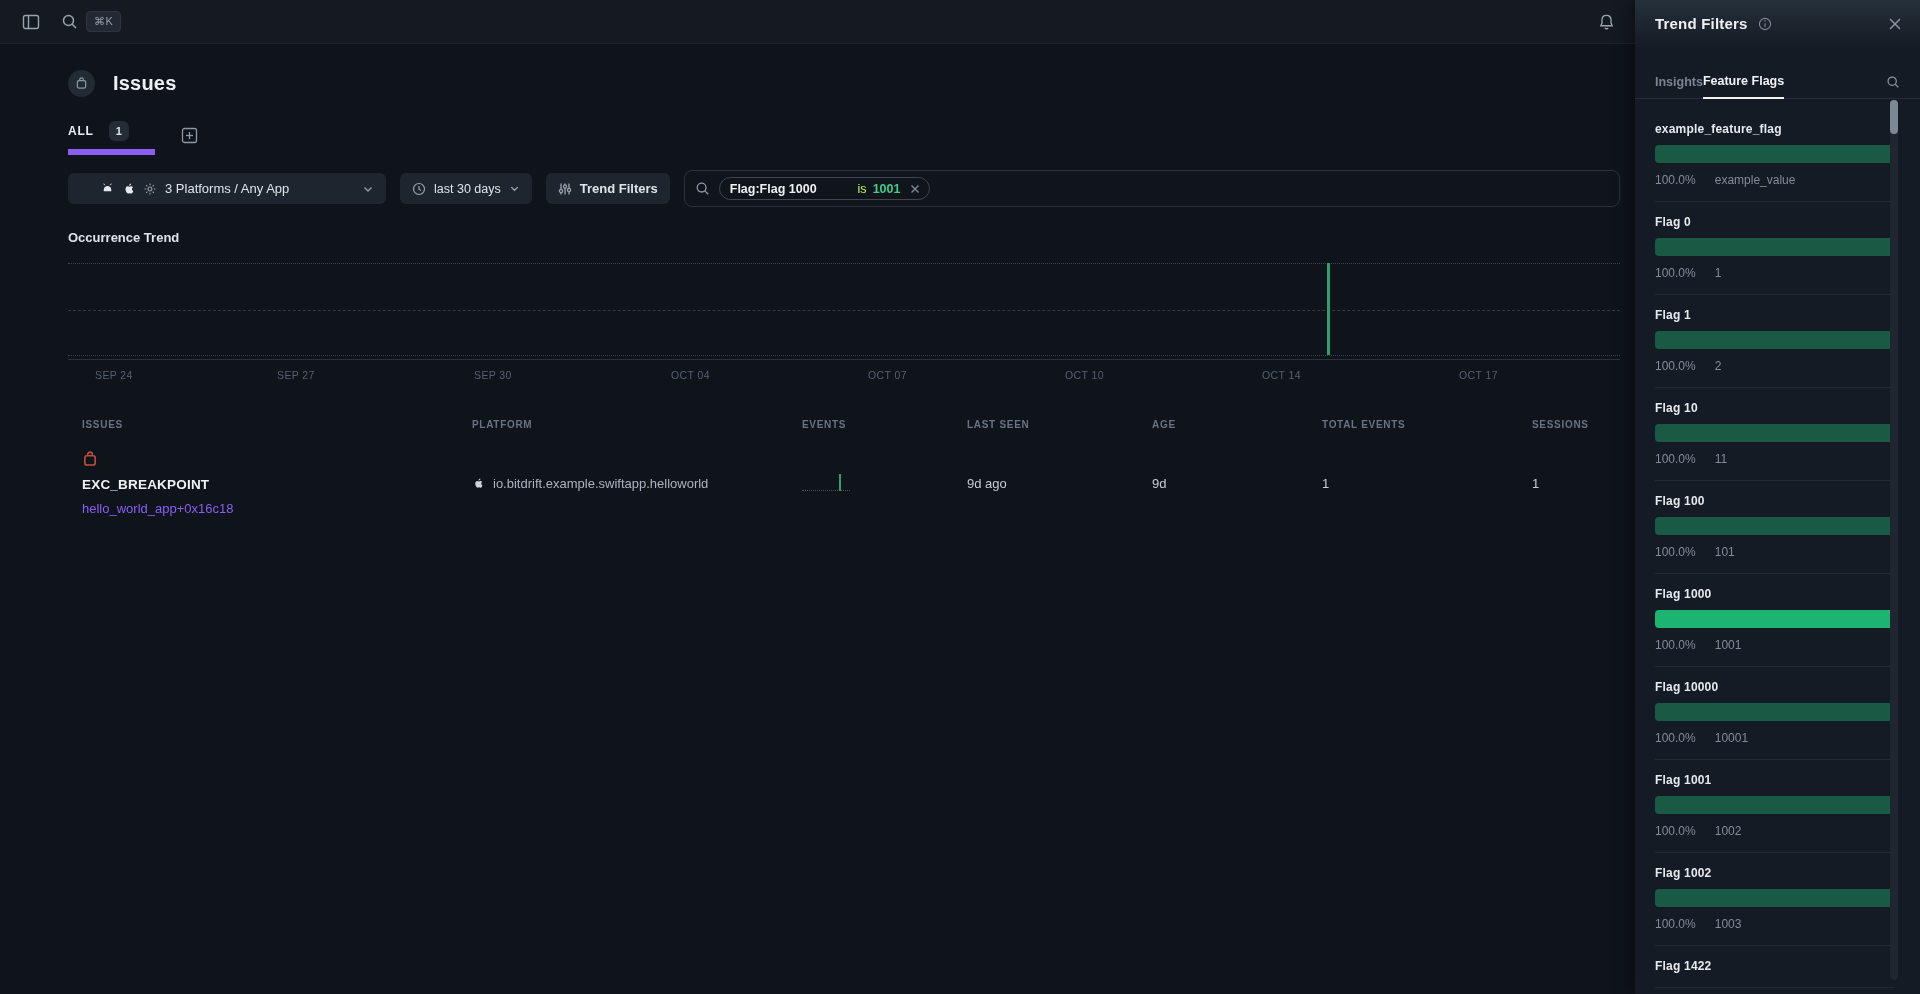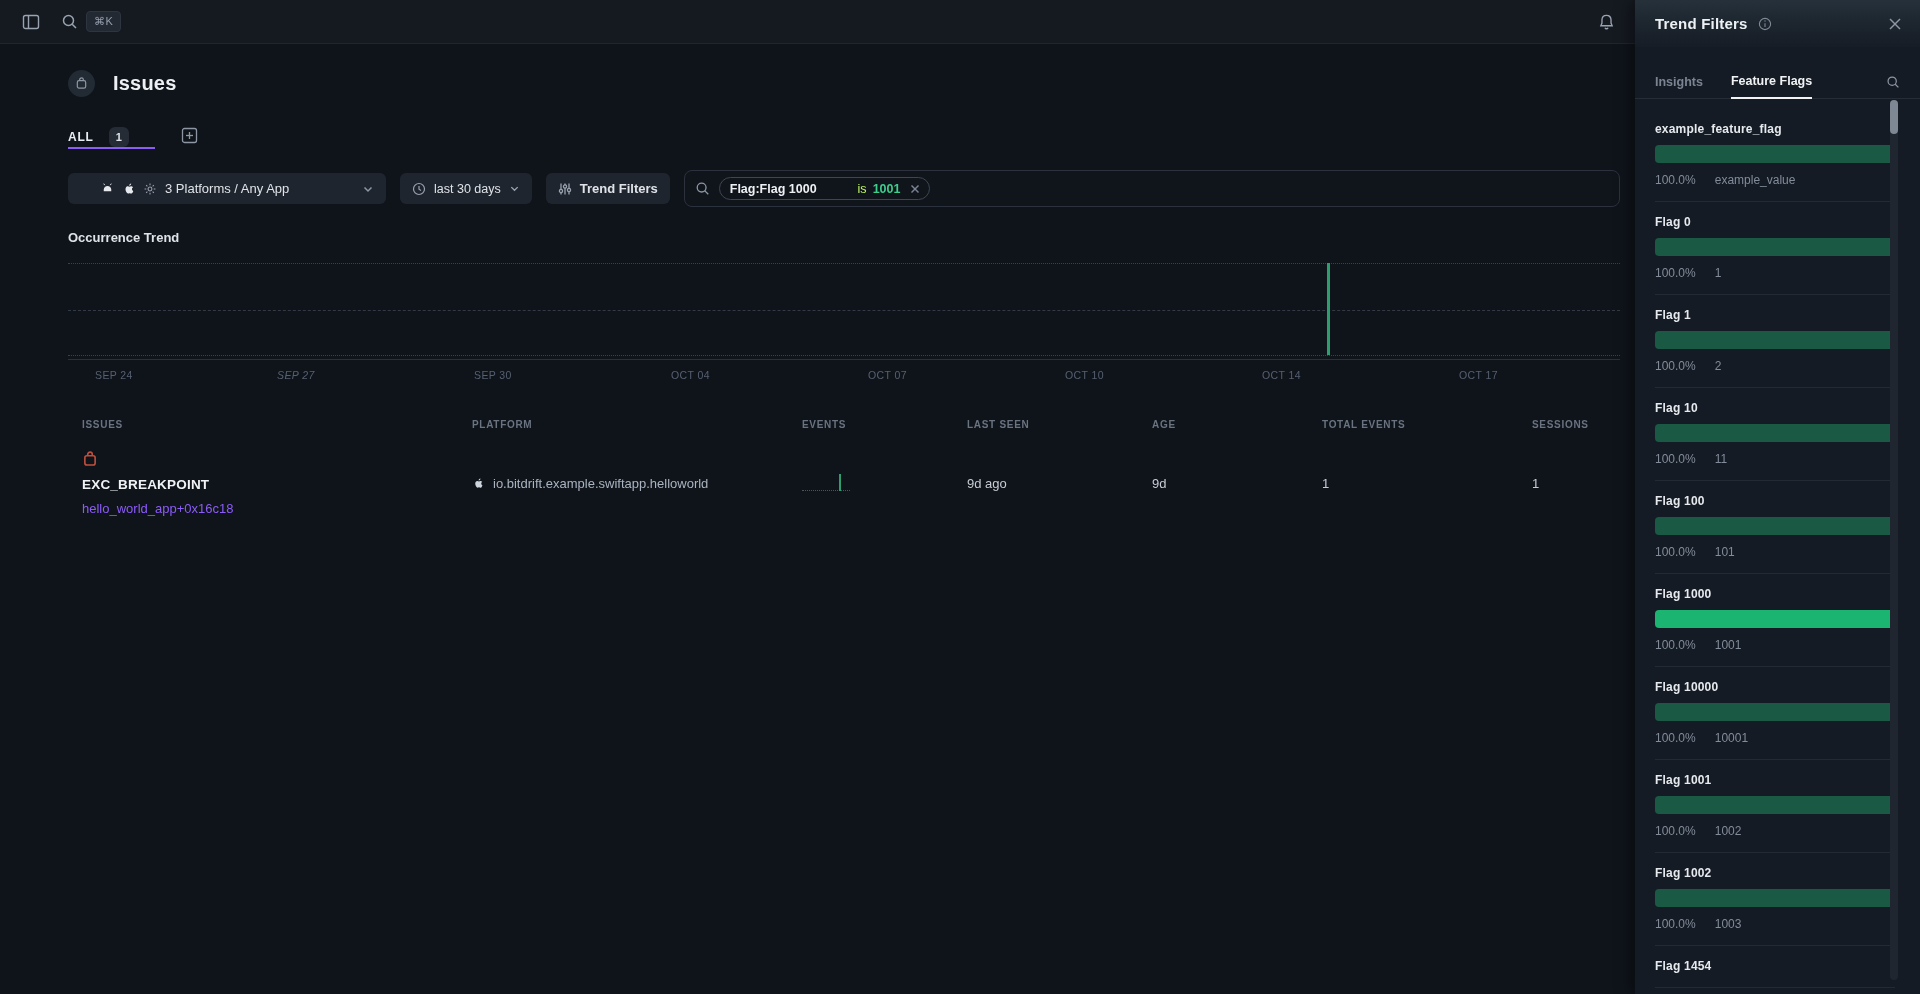--- a/index.html
+++ b/index.html
@@ -23,22 +23,22 @@
 
   
   .content { padding:0 15px 0 68px; }
   .page-head { display:flex; align-items:center; gap:18px; margin-top:26px; }
   .page-icon { width:27px; height:27px; border-radius:50%; background:#222a33;
     display:flex; align-items:center; justify-content:center; color:#8d97a4; }
   .page-title { font-size:20px; font-weight:700; letter-spacing:.2px; }
 
   
   .tabs-row { display:flex; align-items:center; margin-top:28px; height:26px; }
-  .tab-all { display:flex; align-items:center; gap:15px; 
-    border-bottom:2px solid #8b5cf6; padding-right:26px; cursor:pointer; }
+  .tab-all { display:flex; align-items:center; gap:15px; padding-bottom:8px;
+    border-bottom:6px solid #8b5cf6; padding-right:26px; cursor:pointer; }
   .tab-all-label { font-size:12px; font-weight:700; letter-spacing:.8px; color:#e9edf1; }
   .tab-badge { background:#262c36; border-radius:6px; min-width:20px; height:20px;
     display:flex; align-items:center; justify-content:center; font-size:11px; font-weight:700; color:#dfe3e8; padding:0 6px; }
   .tab-add { margin-left:26px; margin-bottom:6px; color:#8d97a4; cursor:pointer;
     width:18px; height:18px; display:flex; align-items:center; justify-content:center; }
 
   
   .filter-row { display:flex; align-items:center; margin-top:19px; gap:14px; }
   .ctrl { background:#1f252e; border-radius:6px; height:31px; display:flex; align-items:center;
     gap:8px; padding:0 12px; font-size:13px; color:#dfe3e8; cursor:pointer; }
@@ -85,21 +85,21 @@
   .num { color:#c6ccd4; }
 
   
   .panel { width:285px; height:994px; background:#151b24; position:relative;
     box-shadow:-6px 0 14px rgba(0,0,0,.35); display:flex; flex-direction:column; }
   .panel-header { height:47px; flex:0 0 auto; display:flex; align-items:center; padding:0 18px 0 20px;
     background:linear-gradient(180deg, #25313a 0%, #1a212b 70%, #171d26 100%); }
   .panel-title { font-size:15px; font-weight:700; letter-spacing:.2px; }
   .info-i { margin-left:10px; color:#7f8a96; display:flex; cursor:pointer; }
   .panel-close { margin-left:auto; color:#8d97a4; display:flex; cursor:pointer; }
-  .panel-tabs { height:38px; flex:0 0 auto; display:flex; align-items:flex-end; gap:28px;
+  .panel-tabs { height:38px; flex:0 0 auto; display:flex; align-items:flex-end; 
     padding:0 20px; border-bottom:1px solid #262d37; margin-top:14px; }
   .ptab { font-size:12.5px; padding-bottom:9px; cursor:pointer; color:#7a8492; font-weight:600; }
   .ptab.active { color:#f0f2f4; font-weight:700; border-bottom:2px solid #f0f2f4; margin-bottom:-1px; }
   .ptab-search { margin-left:auto; color:#8d97a4; padding-bottom:9px; cursor:pointer; display:flex; }
   .flag-list { flex:1; overflow:hidden; padding-top:10px; position:relative; }
   .flag-entry { margin:0 25px 0 20px; padding:13px 0 14px 0; border-bottom:1px solid #232a34; cursor:pointer; }
   .flag-name { font-size:12px; font-weight:700; color:#e6eaee; letter-spacing:.2px; }
   .flag-bar { margin-top:9px; height:18px; border-radius:4px; background:#1a5a44; }
   .flag-bar.bright { background:#1cb471; }
   .flag-meta { margin-top:10px; display:flex; gap:19px; font-size:12px; color:#828c9a; }
@@ -255,21 +255,21 @@
       <div class="chart-title">Occurrence Trend</div>
       <div class="chart">
         <div class="gridline" style="top:3px"></div>
         <div class="gridline mid" style="top:50px"></div>
         <div class="gridline" style="top:95px"></div>
         <div class="baseline"></div>
         <div class="spike" id="chart-spike" style="left: 1259px;"></div>
       </div>
       <div class="xticks" id="xticks">
           <span class="xtick" style="left: 27px;">SEP 24</span>
-          <span class="xtick" style="left: 209px; font-style: italic;">SEP 27</span>
+          <span class="xtick" style="left: 209px;">SEP 27</span>
           <span class="xtick" style="left: 406px;">SEP 30</span>
           <span class="xtick" style="left: 603px;">OCT 04</span>
           <span class="xtick" style="left: 800px;">OCT 07</span>
           <span class="xtick" style="left: 997px;">OCT 10</span>
           <span class="xtick" style="left: 1194px;">OCT 14</span>
           <span class="xtick" style="left: 1391px;">OCT 17</span>
         </div>
 
       <div class="table">
         <div class="thead" id="thead">
@@ -423,21 +423,21 @@
   <div class="flag-entry">
     <div class="flag-name">Flag 1002</div>
     <div class="flag-bar"></div>
     <div class="flag-meta">
       <span class="flag-pct">100.0%</span>
       <span class="flag-val">1003</span>
     </div>
   </div>
 
   <div class="flag-entry">
-    <div class="flag-name">Flag 1454</div>
+    <div class="flag-name">Flag 1422</div>
 
   </div>
 </div>
 
     <div class="scrollbar">
       <div class="scroll-thumb"></div>
     </div>
   </aside>
 </div>
 

